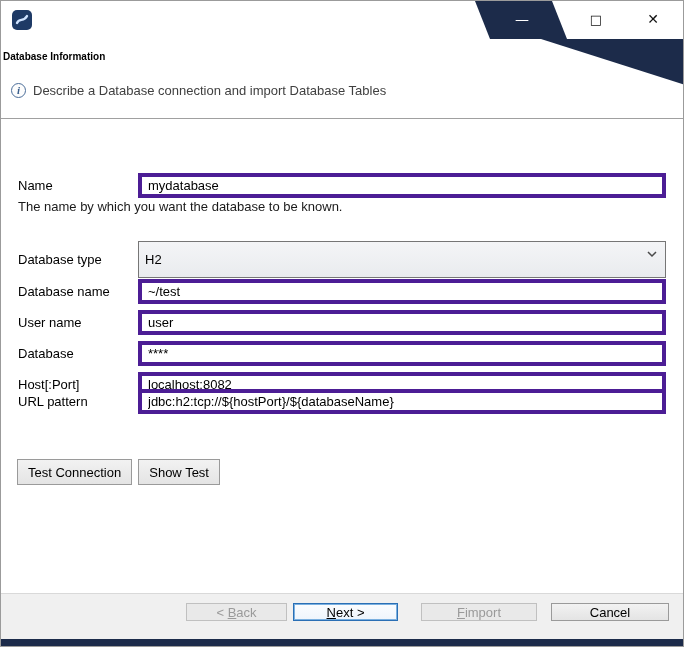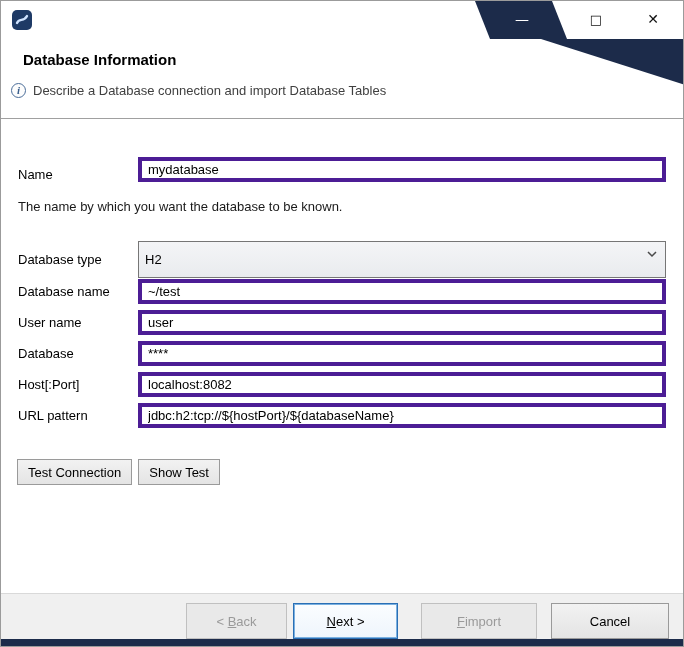--- a/index.html
+++ b/index.html
@@ -25,42 +25,42 @@
     background:transparent; border:none; cursor:pointer;
     display:flex; align-items:center; justify-content:center;
     font-family:"DejaVu Sans", sans-serif;
   }
   .win-btn.min   { left:504px; color:#ffffff; font-size:14px; }
   .win-btn.max   { left:578px; color:#111; font-size:13px; }
   .win-btn.close { left:635px; color:#111; font-size:14px; }
 
   
   .header { position:absolute; top:38px; left:0; right:0; height:79px; }
-  .page-title { position:absolute; left:22px; top:12px; font-size:15px; font-weight:bold; color:#000; }
+  .page-title { position:absolute; left:2px; top:12px; font-size:10px; font-weight:bold; color:#000; }
   .desc-line { position:absolute; left:10px; top:44px; display:flex; align-items:center; }
   .info-icon {
     width:15px; height:15px; border:1px solid #4a6d99; border-radius:50%;
     color:#3a5f8d; font-family:"Liberation Serif", serif; font-style:italic; font-weight:bold;
     font-size:11px; line-height:13px; text-align:center; margin-right:7px; background:#fdfdfd;
   }
   .desc-text { color:#404040; }
 
   .header-separator { position:absolute; top:117px; left:0; right:0; height:1px; background:#a0a0a0; }
 
   
   .row { position:absolute; left:17px; right:17px; height:25px; display:flex; align-items:center; }
   .row .lbl { width:120px; flex:none; color:#000; }
-  .row-name  { top:156px;align-items:flex-end; }
+  .row-name  { top:172px; }
   .help-text { position:absolute; left:17px; top:198px; color:#1a1a1a; }
   .row-type  { top:246px; }
   .row-dbname{ top:278px; }
   .row-user  { top:309px; }
   .row-pwd   { top:340px; }
   .row-host  { top:371px; }
-  .row-url   { top:402px; }
+  .row-url   { top:388px; }
 
   .txt {
     flex:1; height:25px; border:4px solid #4c1d95; background:#fff;
     font-family:"Liberation Sans","DejaVu Sans",sans-serif; font-size:13px; color:#000;
     padding:0 6px; outline:none;
   }
 
   .combo {
     flex:1; height:37px; border:1px solid #767676;
     background:linear-gradient(#f4f5f7,#e9ebee);
@@ -72,21 +72,21 @@
   .action-row { position:absolute; left:16px; top:458px; display:flex; gap:6px; }
   .btn {
     height:26px; border:1px solid #9a9a9a;
     background:linear-gradient(#f2f2f2,#e4e4e4);
     font-family:"Liberation Sans","DejaVu Sans",sans-serif; font-size:13px; color:#000;
     padding:0 10px; cursor:pointer;
   }
 
   
   .footer { position:absolute; left:0; right:0; top:592px; height:47px; background:#f0f0f0; border-top:1px solid #d9d9d9; }
-  .fbtn { position:absolute; top:9px; height:36px; border:1px solid #9a9a9a;
+  .fbtn { position:absolute; top:9px; height:18px; border:1px solid #9a9a9a;
           background:linear-gradient(#f2f2f2,#e4e4e4); font-size:13px;
           font-family:"Liberation Sans","DejaVu Sans",sans-serif; cursor:pointer; }
   .fbtn.disabled { color:#9a9a9a; border-color:#c0c0c0; background:#e9e9e9; cursor:default; }
   .fbtn.back   { left:185px; width:101px; }
   .fbtn.next   { left:292px; width:105px; border:1px solid #2a6fb5; box-shadow: inset 0 0 0 1px #7ab0e0; background:linear-gradient(#fbfdff,#eef5fc); }
   .fbtn.finish { left:420px; width:116px; }
   .fbtn.cancel { left:550px; width:118px; }
   .mn { text-decoration: underline; }
 
   .bottom-strip { position:absolute; left:0; right:0; bottom:0; height:7px; background:#1c2b4a; }

